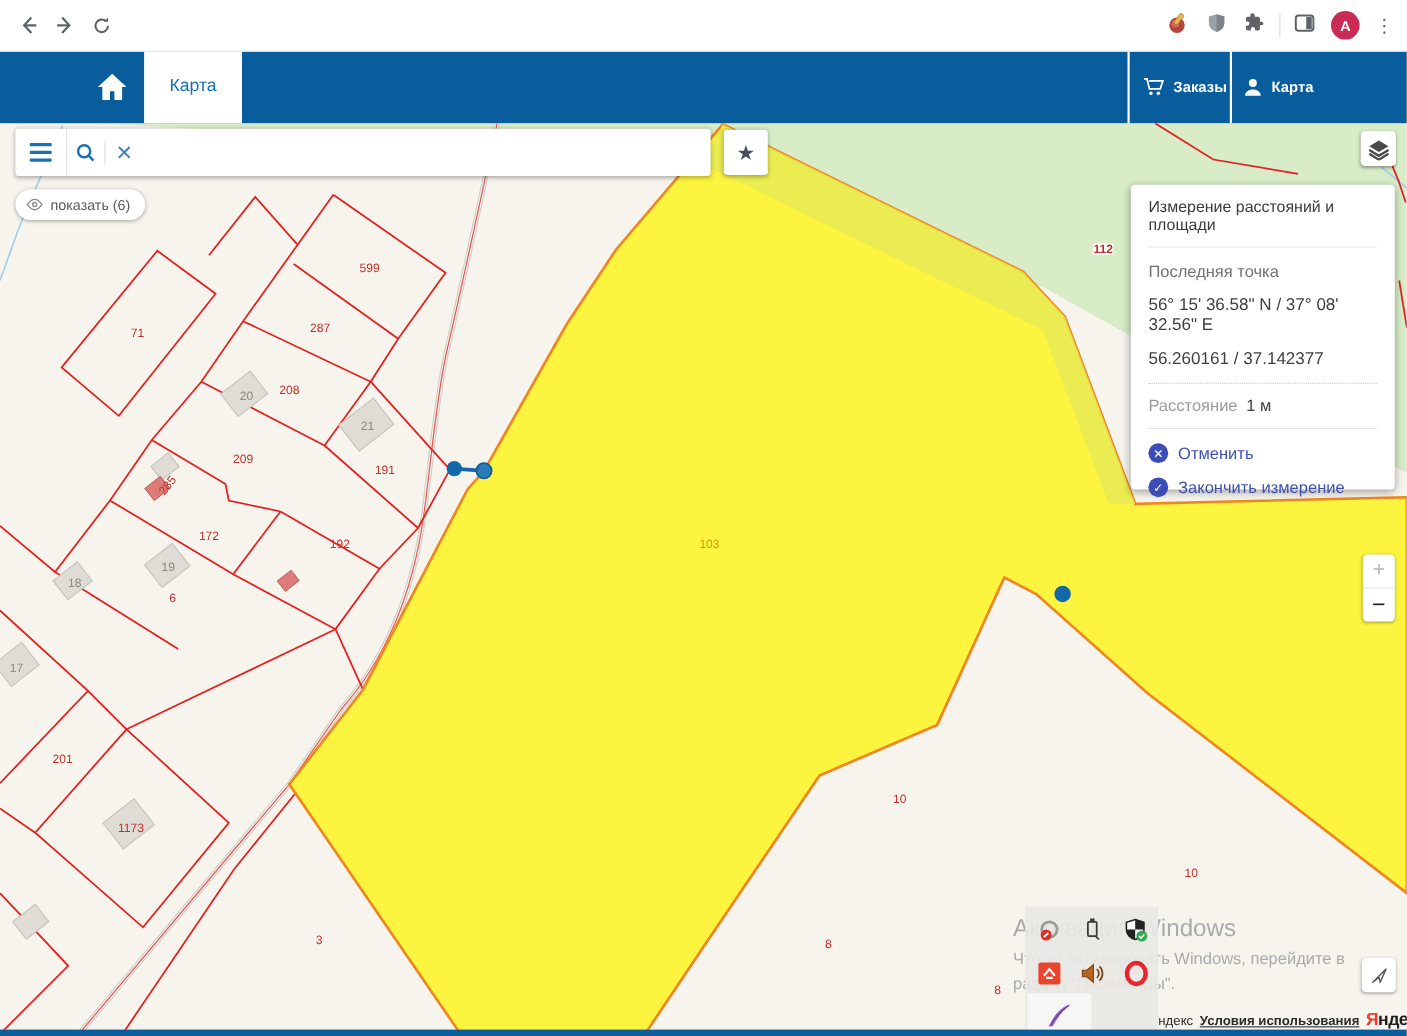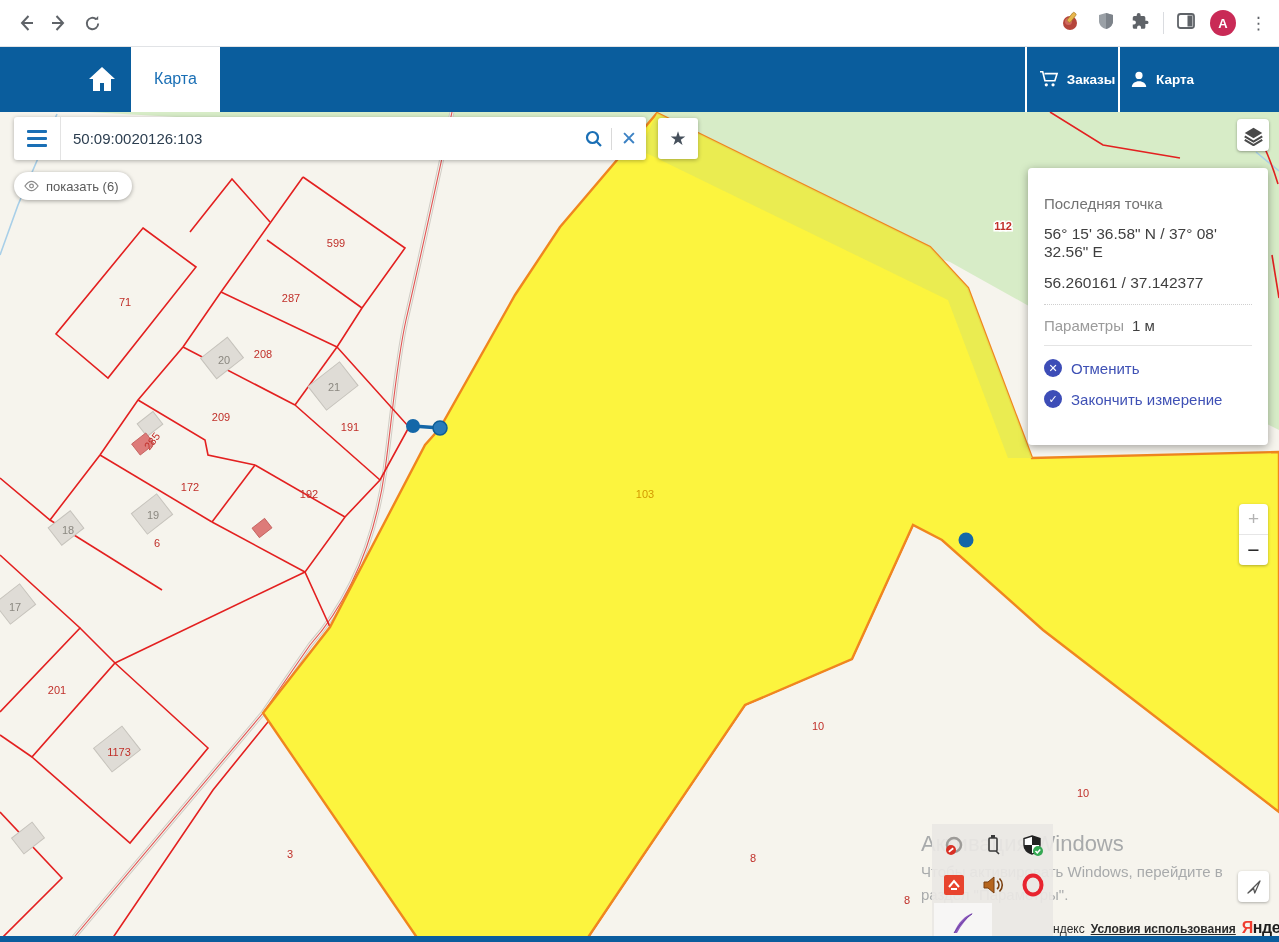--- a/index.html
+++ b/index.html
@@ -255,21 +255,20 @@
   </g>
 </svg>
 </div>
 
 <div class="searchbar">
   <div class="burger">
         <span></span>
         <span></span>
         <span></span>
       </div>
-  <input spellcheck="false" value="50:09:0020126:103" style="">
   <div class="sb-ico">
     <svg width="20" height="20" viewBox="0 0 20 20">
           <circle cx="8.5" cy="8.5" r="5.5" fill="none" stroke="#1a6fb5" stroke-width="2.2"></circle>
           <path d="M12.8 12.8 17 17" stroke="#1a6fb5" stroke-width="2.2"></path>
         </svg>
   </div>
   <div class="sb-div"></div>
   <div class="sb-ico sb-x">✕</div>
 </div>
 <div class="star-btn">★</div>
@@ -293,26 +292,27 @@
   <div class="zo">−</div>
 </div>
 <div class="locate-btn">
   <svg width="18" height="18" viewBox="0 0 24 24">
     <path d="M4 20 20 4 13 20l-1.5-6z" fill="none" stroke="#555" stroke-width="1.7" stroke-linejoin="round"></path>
   </svg>
 </div>
 
 <div class="mpanel">
   <div class="inner">
+    <div class="mp-title">Измерение расстояний и площади</div>
     <div class="mp-gray">Последняя точка</div>
     <div class="mp-val">56° 15' 36.58" N / 37° 08' 32.56" E</div>
     <div class="mp-val">56.260161 / 37.142377</div>
     <div class="mp-dots"></div>
     <div class="mp-dist">
-      <span style="color:#9b9b9b;">Параметры</span><b>1 м</b>
+      <span style="color:#9b9b9b;">Расстояние</span><b>1 м</b>
     </div>
     <div class="mp-link">
       <span class="mp-circ">✕</span>
       <span>Отменить</span>
     </div>
     <div class="mp-link">
       <span class="mp-circ">✓</span>
       <span>Закончить измерение</span>
     </div>
   </div>

